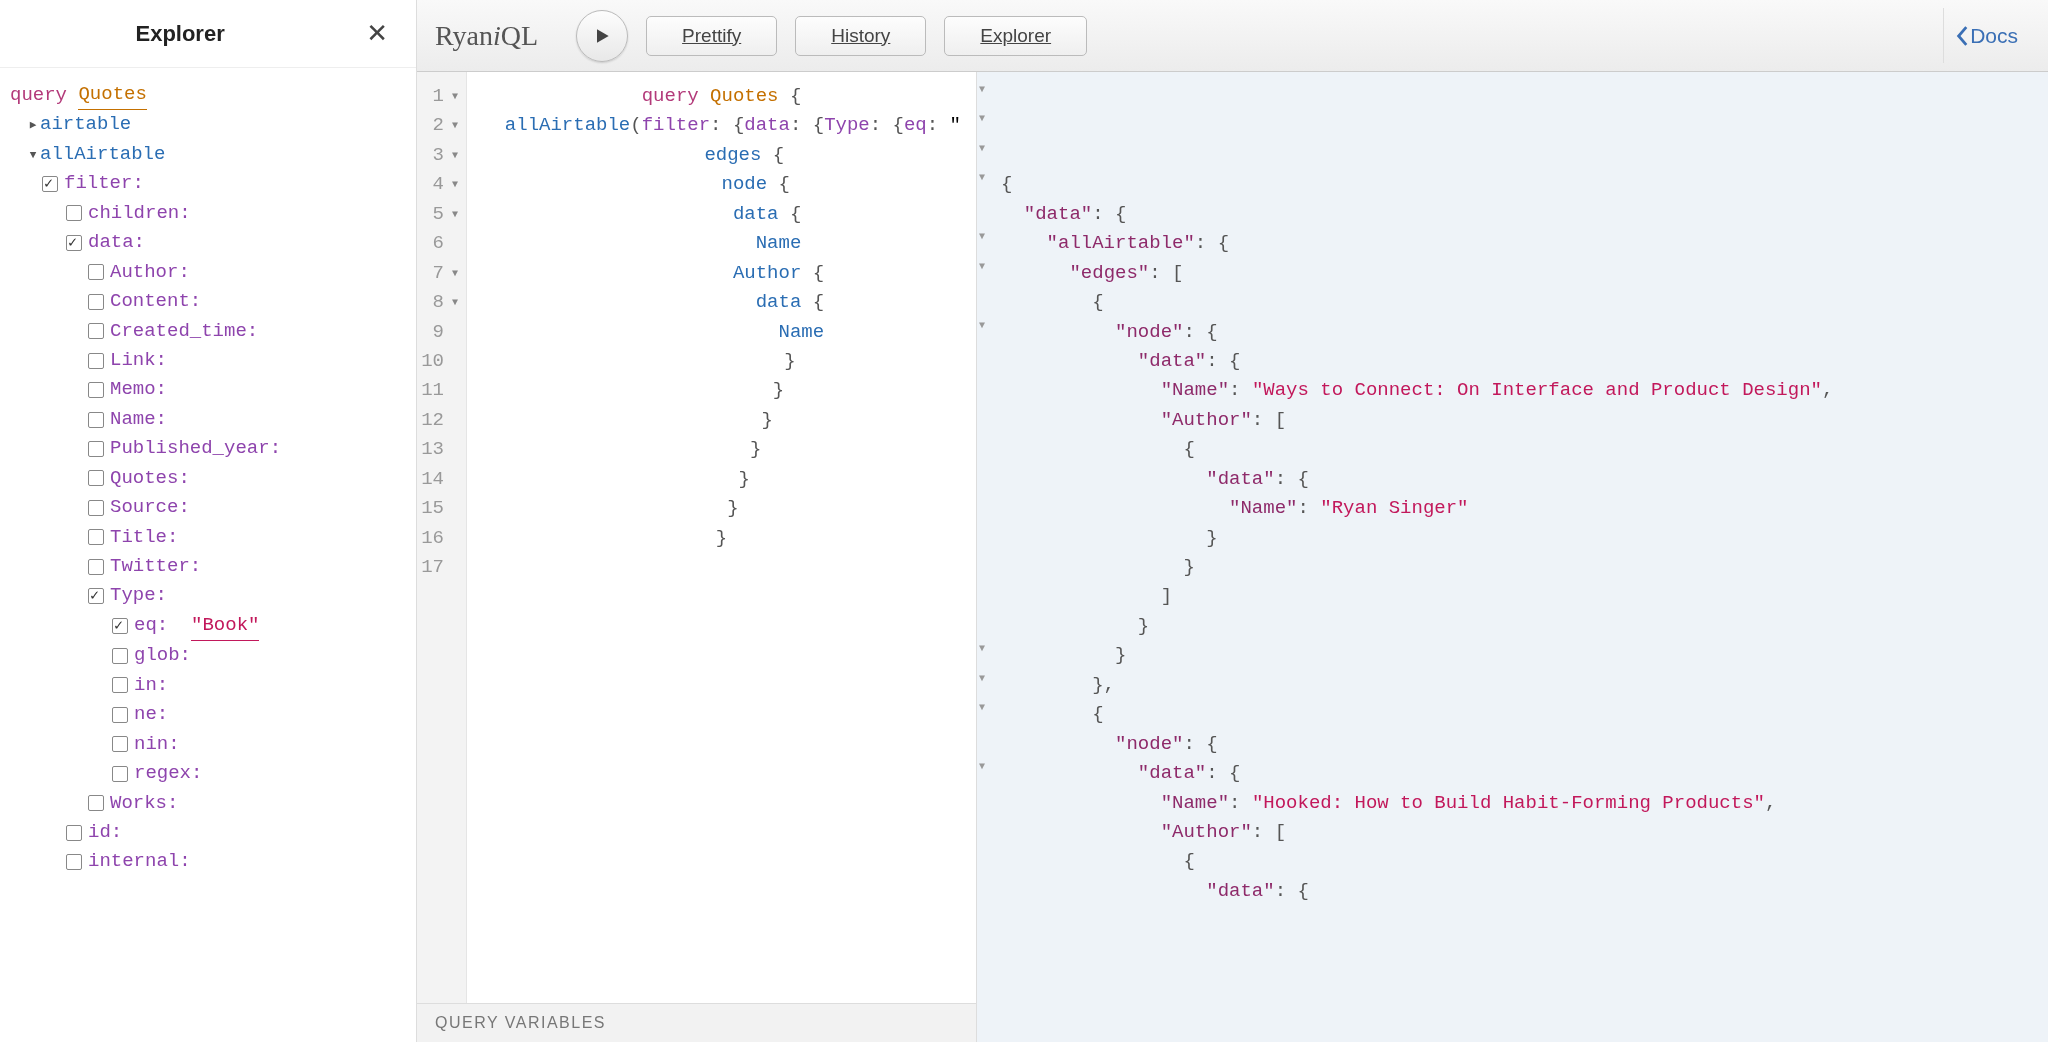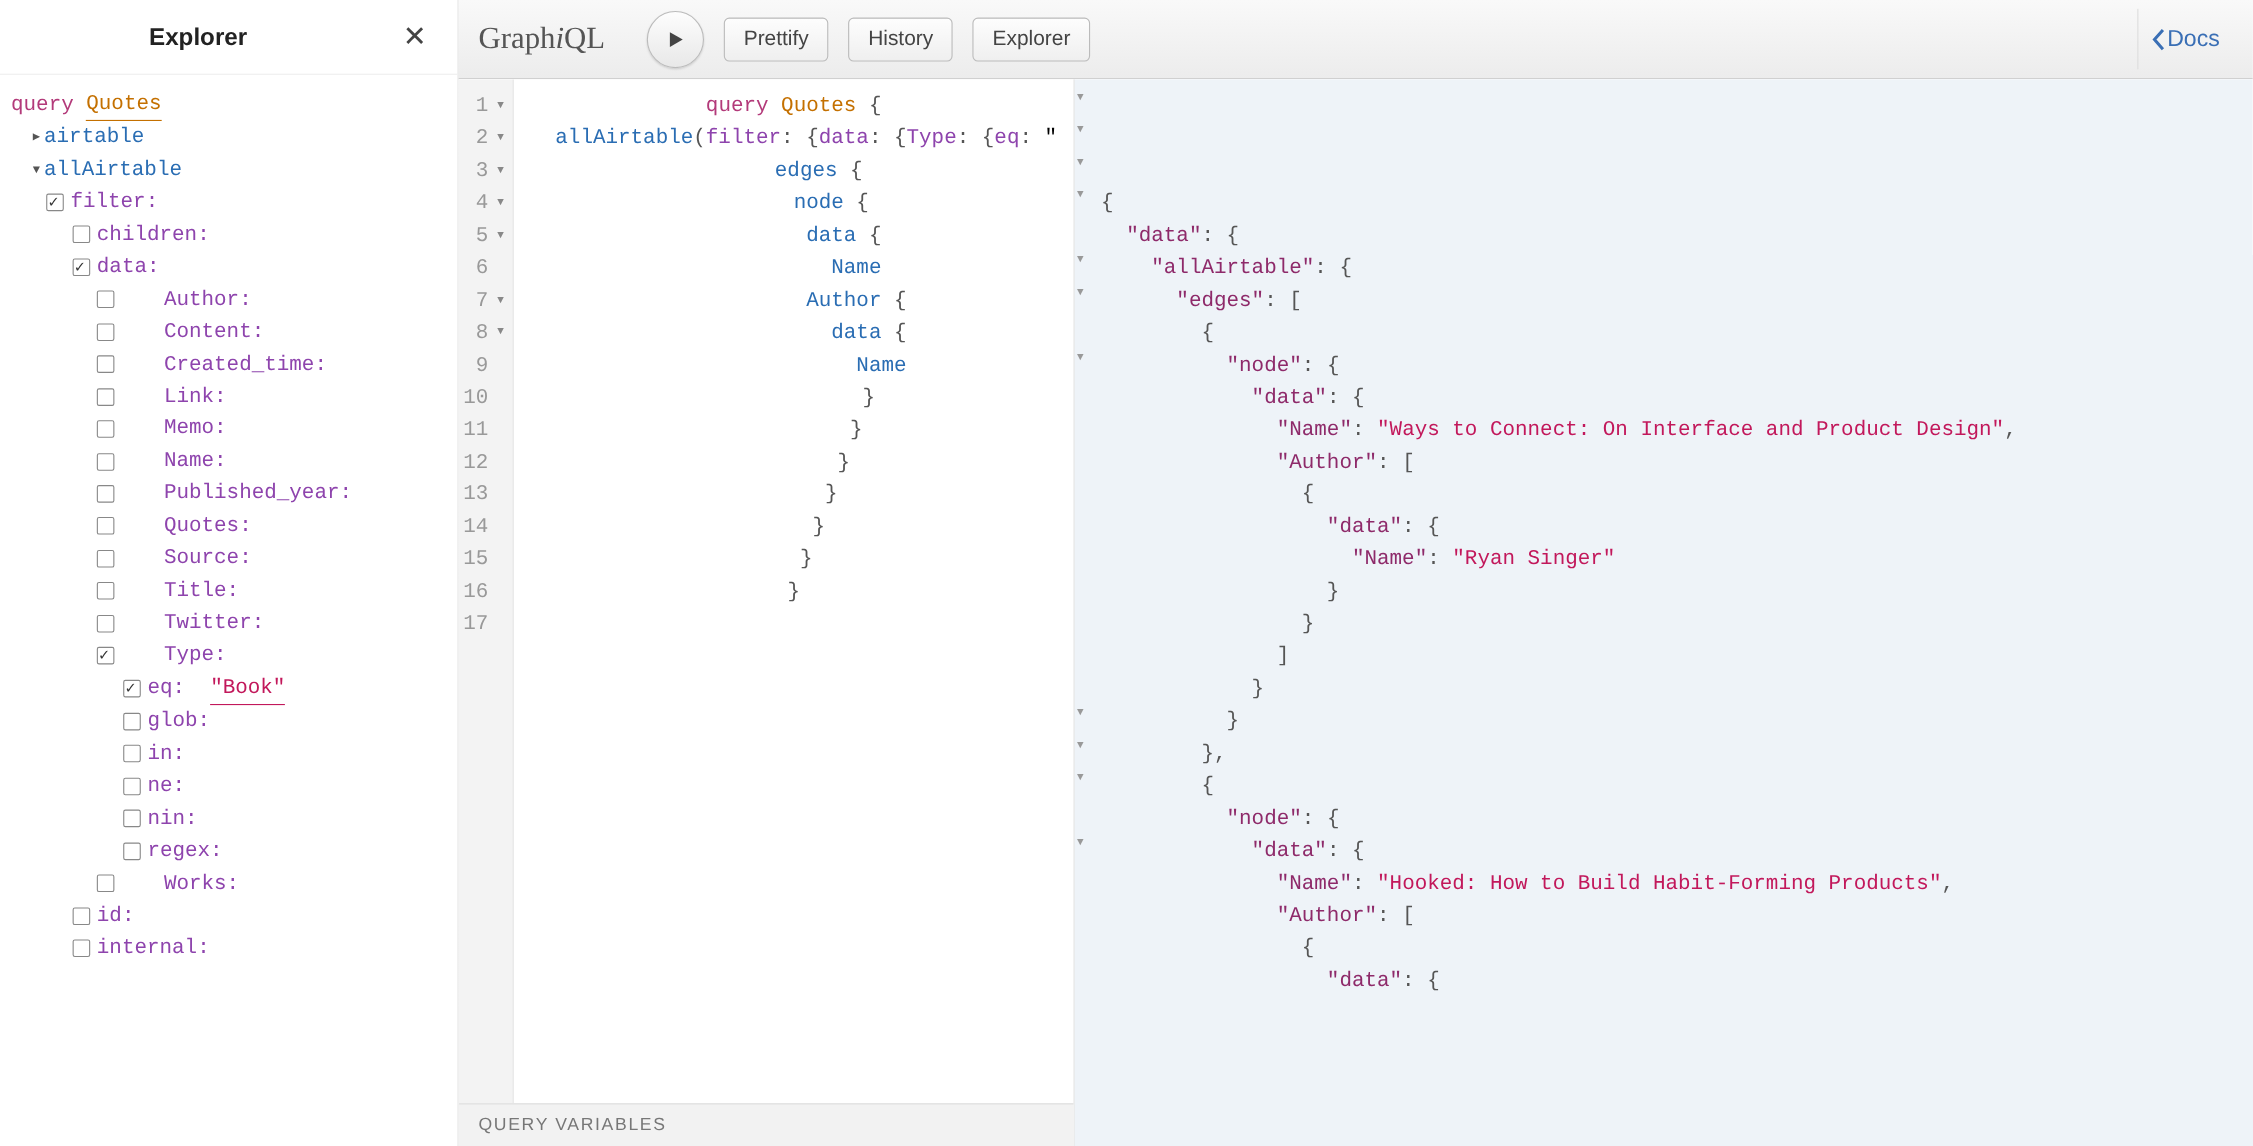--- a/index.html
+++ b/index.html
@@ -55,21 +55,21 @@
 .chk.checked::after { content: "✓"; position: absolute; top: -4px; left: 1px; font-size: 15px; color: #333; }
 .kw-query { color: #b33a7a; }
 .kw-opname { color: #c47000; border-bottom: 1px solid #c47000; }
 .kw-field { color: #2a6db3; cursor: pointer; }
 .kw-arg { color: #8e44ad; }
 .kw-string { color: #c2185b; border-bottom: 1px solid #c2185b; }
 .indent0 { padding-left: 0; }
 .indent1 { padding-left: 16px; }
 .indent2 { padding-left: 32px; }
 .indent3 { padding-left: 56px; }
-.indent4 { padding-left: 78px; gap: 39px; }
+.indent4 { padding-left: 78px; }
 .indent5 { padding-left: 102px; }
 
 
 .main {
   flex: 1;
   display: flex;
   flex-direction: column;
   background: linear-gradient(#f7f7f7, #eee);
 }
 .toolbar {
@@ -98,24 +98,25 @@
   align-items: center;
   justify-content: center;
   cursor: pointer;
   box-shadow: 0 1px 2px rgba(0,0,0,0.15);
 }
 .play-btn svg { width: 20px; height: 20px; }
 .tb-btn {
   border: 1px solid #bbb;
   background: linear-gradient(#fdfdfd, #efefef);
   border-radius: 5px;
-  padding: 8px 17px;
+  padding: 8px 35px;
   font-size: 19px;
   color: #444;
   cursor: pointer;
+  text-decoration: underline;
 }
 .spacer { flex: 1; }
 .docs-btn {
   display: flex;
   align-items: center;
   gap: 0;
   font-size: 21px;
   color: #3a6fb5;
   cursor: pointer;
   padding: 0 12px;
@@ -324,21 +325,21 @@
     <div class="tree-row indent3">
       <span class="chk"></span>
       <span class="kw-arg">internal:</span>
     </div>
   </div>
 </div>
 
 <div class="main">
   <div class="toolbar">
     <div class="logo">
-      <span>Graph</span><span class="i">i</span><span>QL</span>
+      <span>Ryan</span><span class="i">i</span><span>QL</span>
     </div>
     <div class="play-btn">
       <svg viewBox="0 0 24 24">
           <path d="M6 4l14 8-14 8z" fill="#444"></path>
         </svg>
     </div>
     <button class="tb-btn">Prettify</button>
     <button class="tb-btn">History</button>
     <button class="tb-btn">Explorer</button>
     <div class="spacer"></div>

